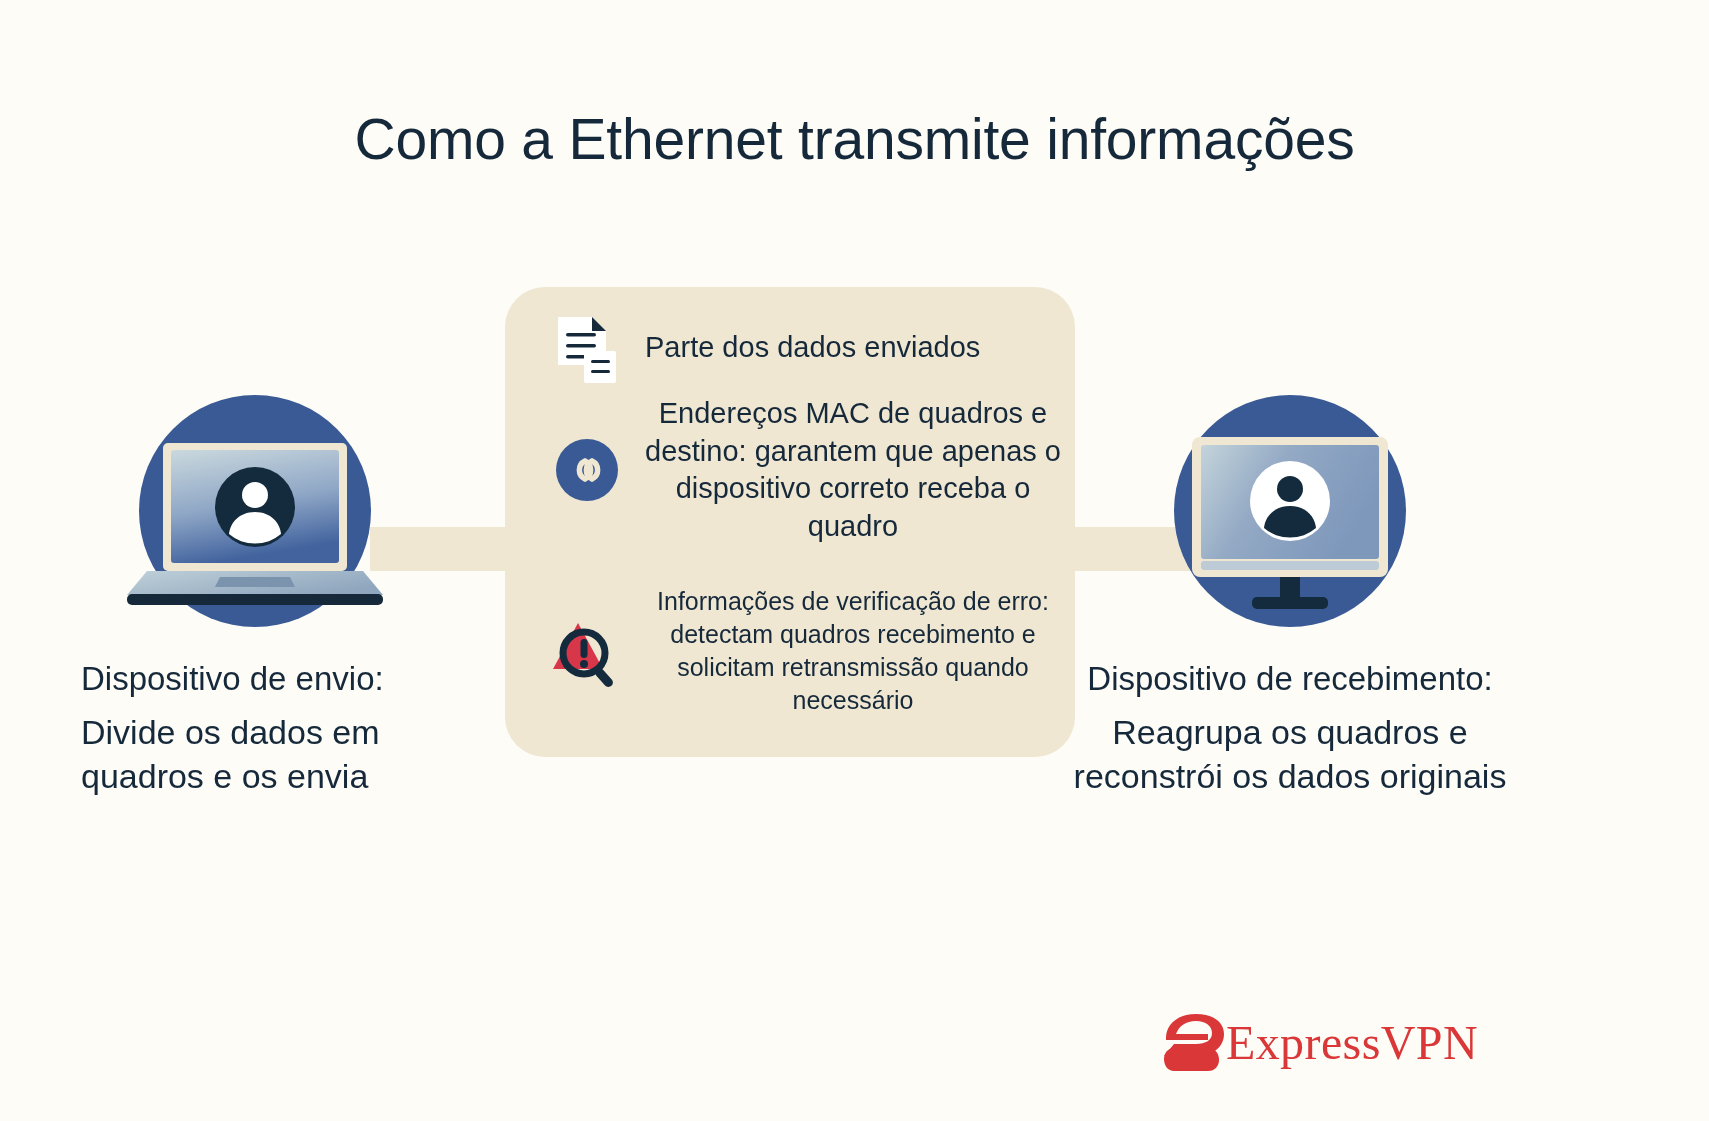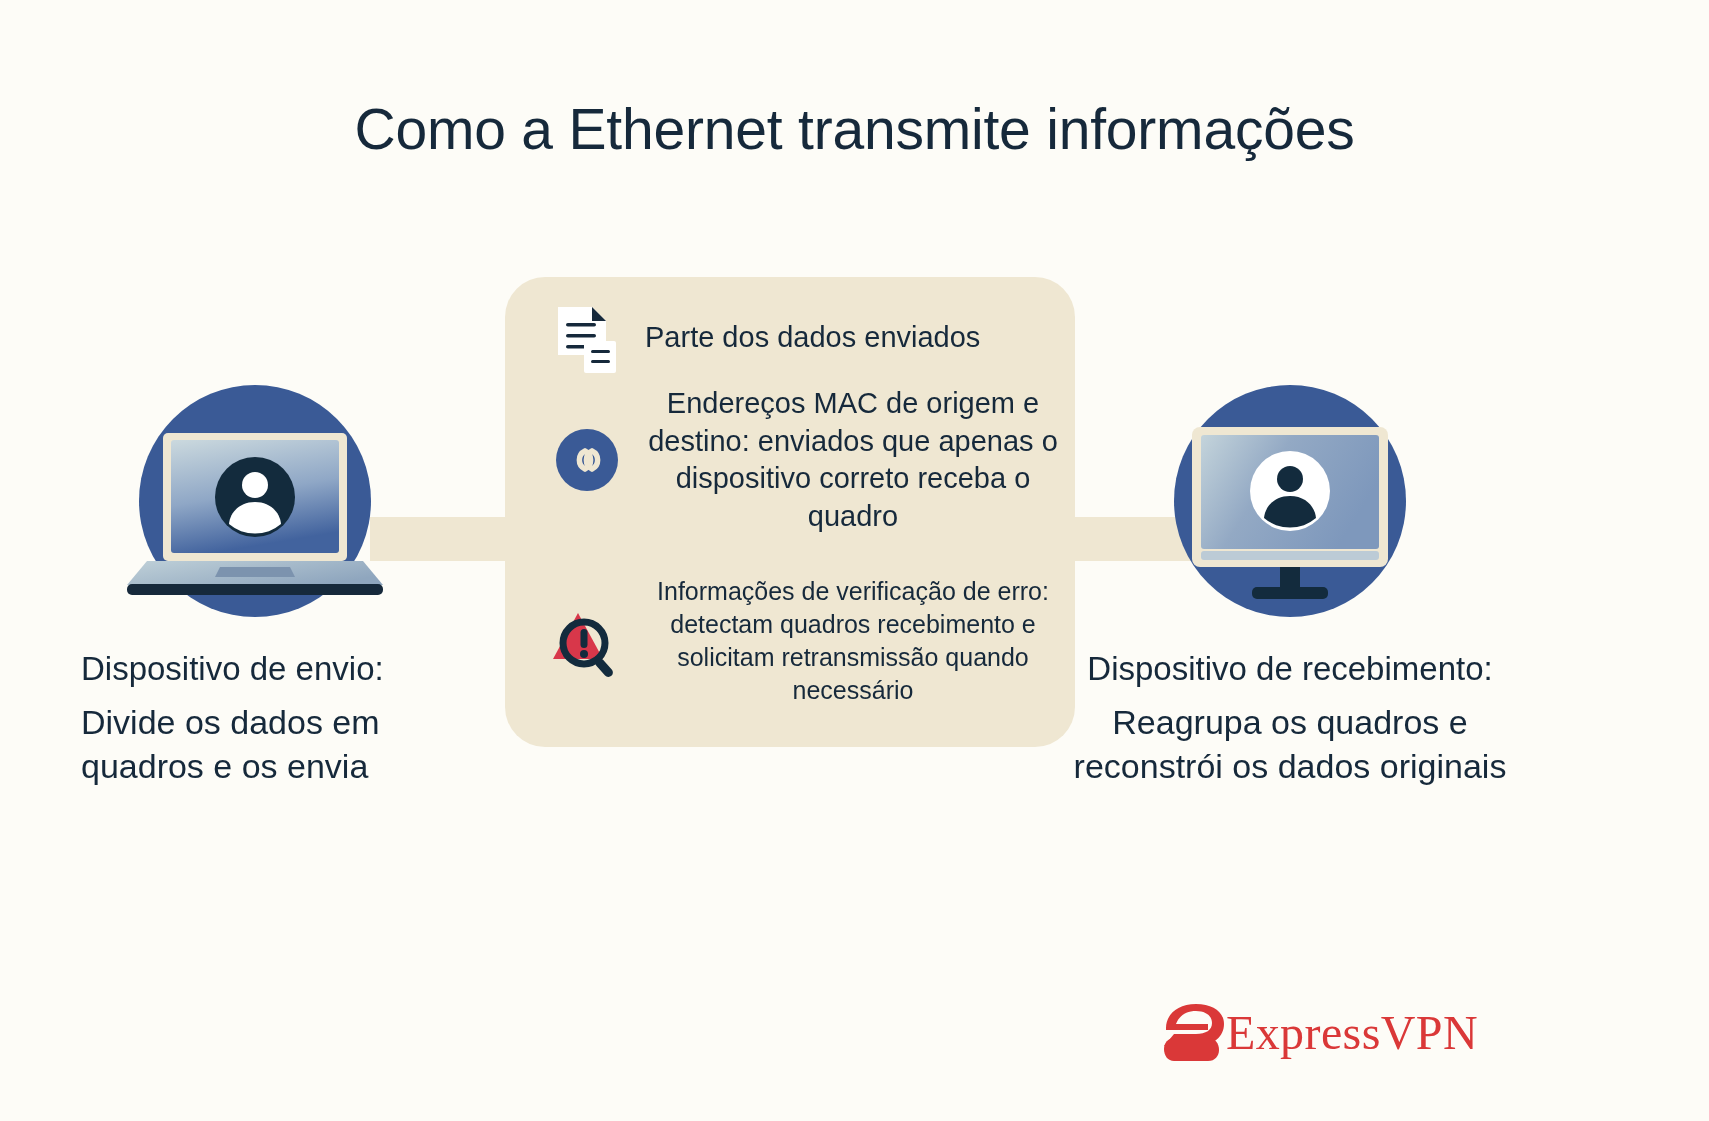--- a/index.html
+++ b/index.html
@@ -12,20 +12,21 @@
     background: #FDFCF7;
     font-family: "Liberation Sans", sans-serif;
     overflow: hidden;
     position: relative;
   }
 
   #stage {
     position: relative;
     width: 1709px;
     height: 820px;
+    margin-top: 10px;
   }
 
   
   .title {
     position: absolute;
     left: 0;
     top: 98px;
     width: 1709px;
     text-align: center;
     font-size: 57px;
@@ -214,21 +215,21 @@
     <div class="card-row r2">
       <div class="row-icon">
         <svg width="66" height="66" viewBox="0 0 66 66">
           <circle cx="33" cy="33" r="31" fill="#3A5A96"></circle>
           <g fill="none" stroke="#EFE7D2" stroke-width="5.5" stroke-linecap="round">
             <path d="M31 24 a10 10 0 0 0 0 18 a10 10 0 0 0 0 -18 Z"></path>
             <path d="M38 24 a10 10 0 0 1 0 18 a10 10 0 0 1 0 -18 Z"></path>
           </g>
         </svg>
       </div>
-      <div class="row-text">Endereços MAC de origem e destino: enviados que apenas o dispositivo correto receba o quadro</div>
+      <div class="row-text">Endereços MAC de quadros e destino: garantem que apenas o dispositivo correto receba o quadro</div>
     </div>
 
     <div class="card-row r3">
       <div class="row-icon">
         <svg width="72" height="76" viewBox="0 0 72 76">
 
           <path d="M27 10 L52 56 L2 56 Z" fill="#D8374A"></path>
 
           <circle cx="33" cy="40" r="21" fill="none" stroke="#132B3D" stroke-width="7"></circle>
 

